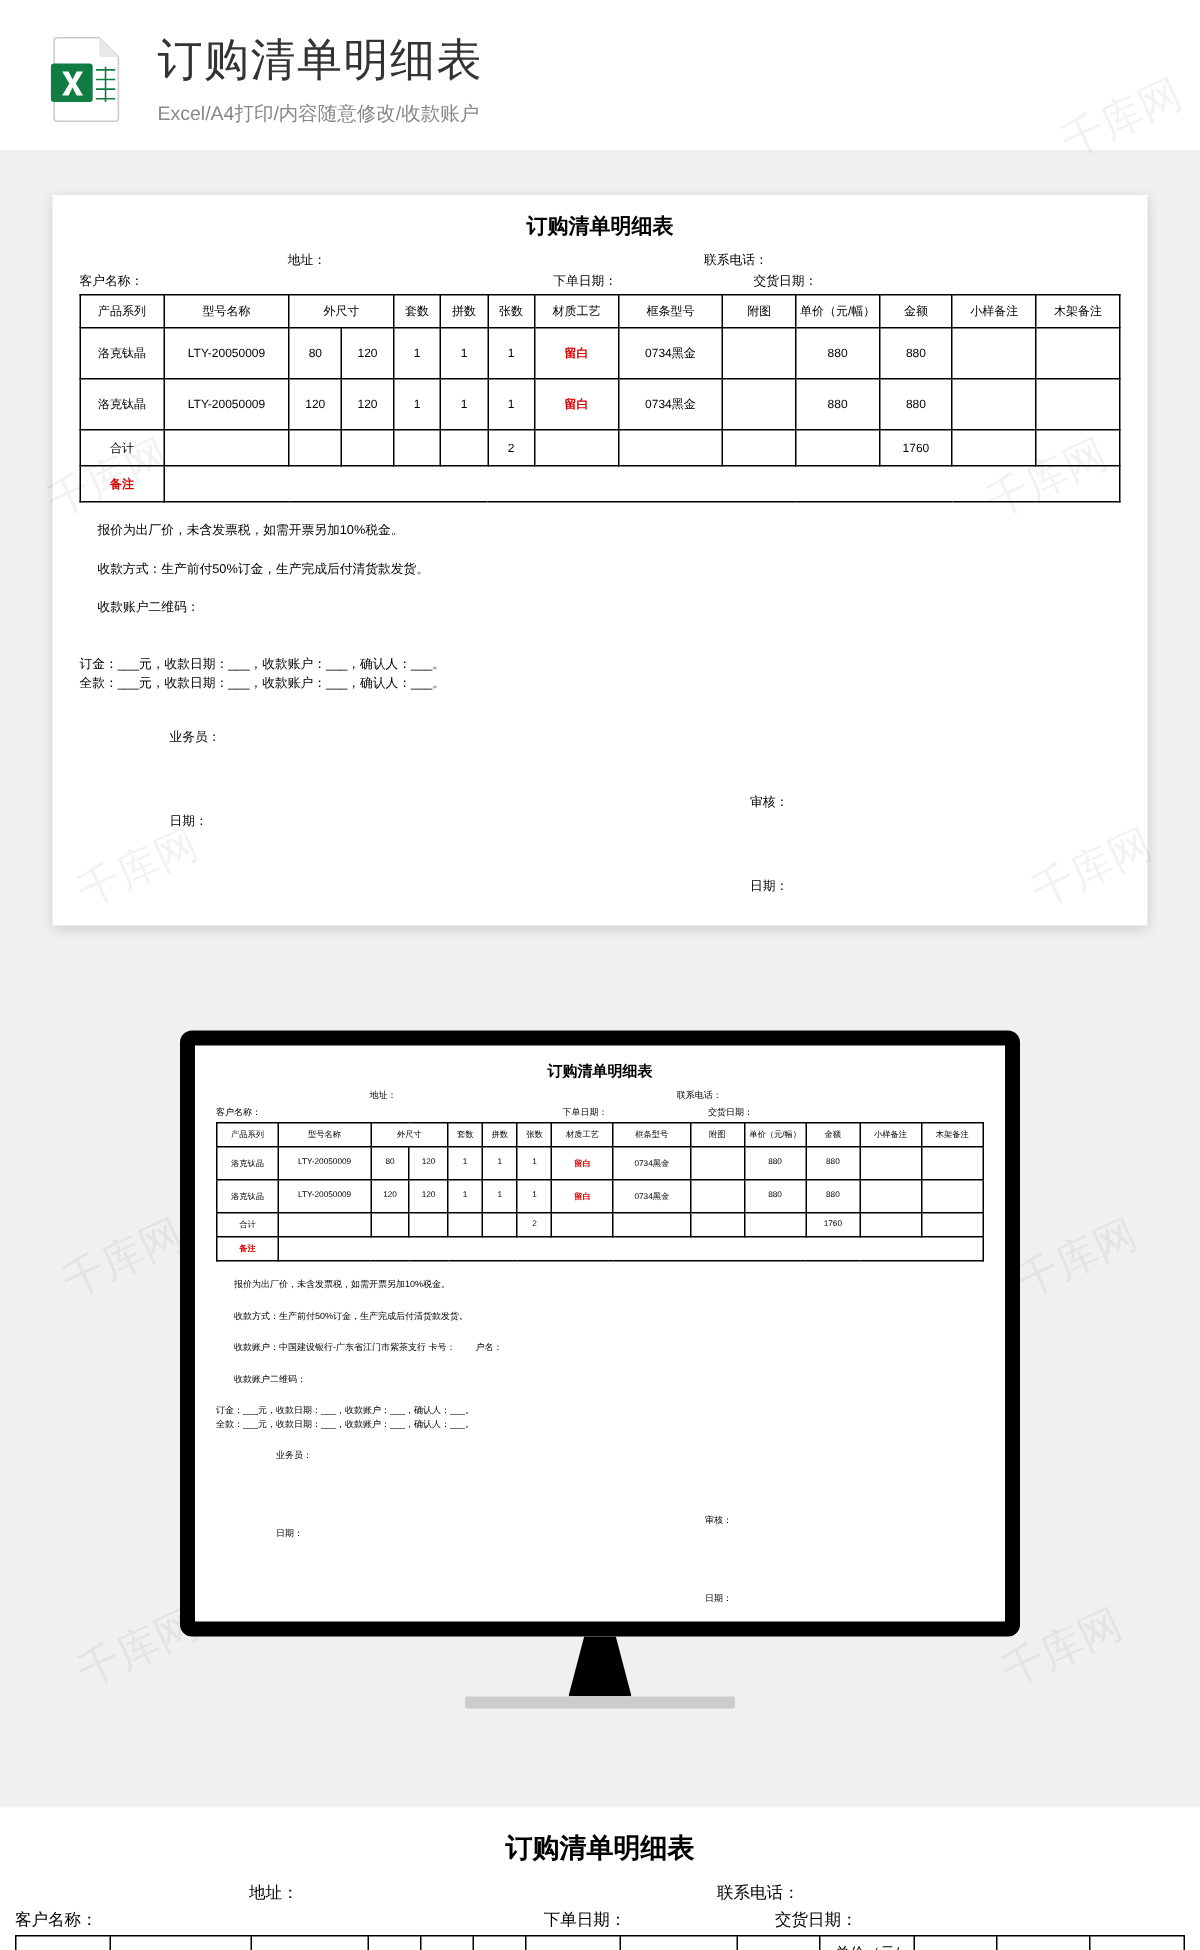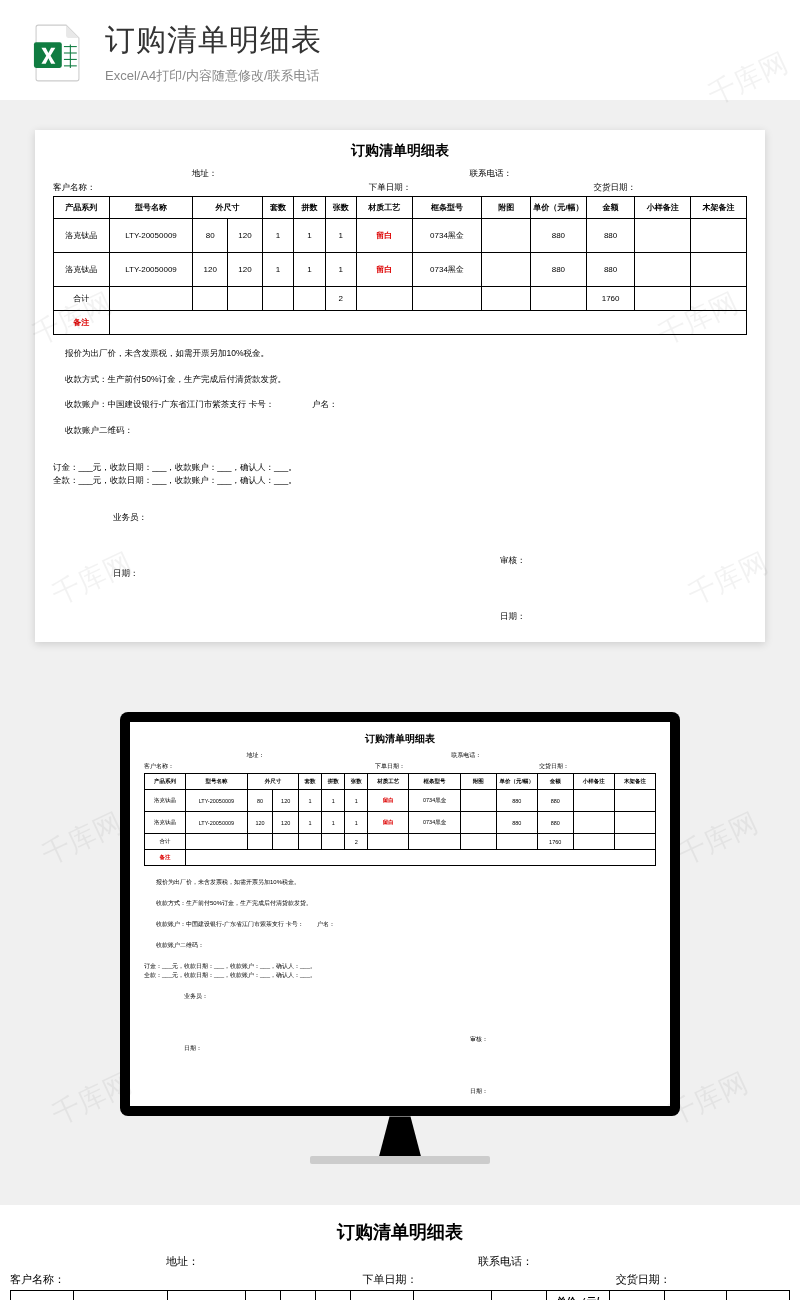--- a/index.html
+++ b/index.html
@@ -9,26 +9,26 @@
   .excel-icon { width: 55px; height: 60px; position: relative; }
   .excel-icon svg { width: 100%; height: 100%; }
   .header-text h1 { font-size: 30px; font-weight: 400; color: #333; letter-spacing: 1px; }
   .header-text p { font-size: 13px; color: #888; margin-top: 6px; }
   
   .preview-zone { padding: 30px 35px; }
   .sheet { background: #fff; box-shadow: 0 2px 8px rgba(0,0,0,0.15); padding: 12px 18px 20px; font-size: 9px; color: #000; }
   .sheet-title { text-align: center; font-weight: bold; font-size: 14px; margin-bottom: 8px; }
   .info-row { display: flex; margin-bottom: 2px; font-size: 8.5px; }
   .info-row .seg { flex: 1; }
-  .info-row .seg.r { text-align: center; padding-right: 20px; }
+  .info-row .seg.r { text-align: left; padding-right: 20px; }
   .info-row .seg.c { text-align: center; }
   
   table.order { width: 100%; border-collapse: collapse; font-size: 8px; table-layout: fixed; }
   table.order th, table.order td { border: 1px solid #000; padding: 3px 2px; text-align: center; vertical-align: middle; overflow: hidden; }
-  table.order th { font-weight: bold; height: 22px; }
+  table.order th { font-weight: normal; height: 22px; }
   table.order .h-tall { height: 34px; }
   table.order .h-total { height: 24px; }
   table.order .red { color: #d00; font-weight: bold; }
   table.order .remark-lbl { color: #d00; font-weight: bold; }
   
   .notes { font-size: 8.5px; line-height: 1.6; margin-top: 4px; }
   .notes p { margin: 12px; }
   .sig-block { font-size: 8.5px; margin-top: 24px; line-height: 1.5; }
   .sig-row { display: flex; }
   .sig-row .left { flex: 1; padding-left: 60px; }
@@ -74,21 +74,21 @@
           <line x1="30" y1="22" x2="42" y2="22"></line>
           <line x1="30" y1="28" x2="42" y2="28"></line>
           <line x1="30" y1="34" x2="42" y2="34"></line>
           <line x1="30" y1="40" x2="42" y2="40"></line>
           <line x1="36" y1="20" x2="36" y2="42"></line>
         </g>
       </svg>
   </div>
   <div class="header-text">
     <h1>订购清单明细表</h1>
-    <p>Excel/A4打印/内容随意修改/联系电话</p>
+    <p>Excel/A4打印/内容随意修改/收款账户</p>
   </div>
 </div>
 
 <div class="preview-zone">
   <div class="sheet">
     <div class="sheet-title">订购清单明细表</div>
     <div class="info-row">
       <div class="seg"></div>
       <div class="seg">地址：</div>
       <div class="seg"></div>
@@ -183,21 +183,20 @@
       </tr>
       <tr class="h-total">
         <td class="remark-lbl">备注</td>
             <td colspan="13"></td>
       </tr>
     </tbody>
       </table>
     <div class="notes">
       <p>报价为出厂价，未含发票税，如需开票另加10%税金。</p>
       <p>收款方式：生产前付50%订金，生产完成后付清货款发货。</p>
-      <p><span>收款账户：中国建设银行-广东省江门市紫茶支行  卡号：</span>&nbsp;&nbsp;&nbsp;&nbsp;&nbsp;&nbsp;&nbsp;&nbsp;&nbsp;&nbsp;&nbsp;&nbsp;&nbsp;&nbsp;&nbsp;&nbsp;<span>户名：</span></p>
       <p>收款账户二维码：</p>
     </div>
     <div class="sig-block">
       <p>订金：___元，收款日期：___，收款账户：___，确认人：___。</p>
       <p>全款：___元，收款日期：___，收款账户：___，确认人：___。</p>
     </div>
     <div class="sig-block">
       <div class="sig-row">
         <div class="left">业务员：</div>
         <div class="right">审核：</div>

